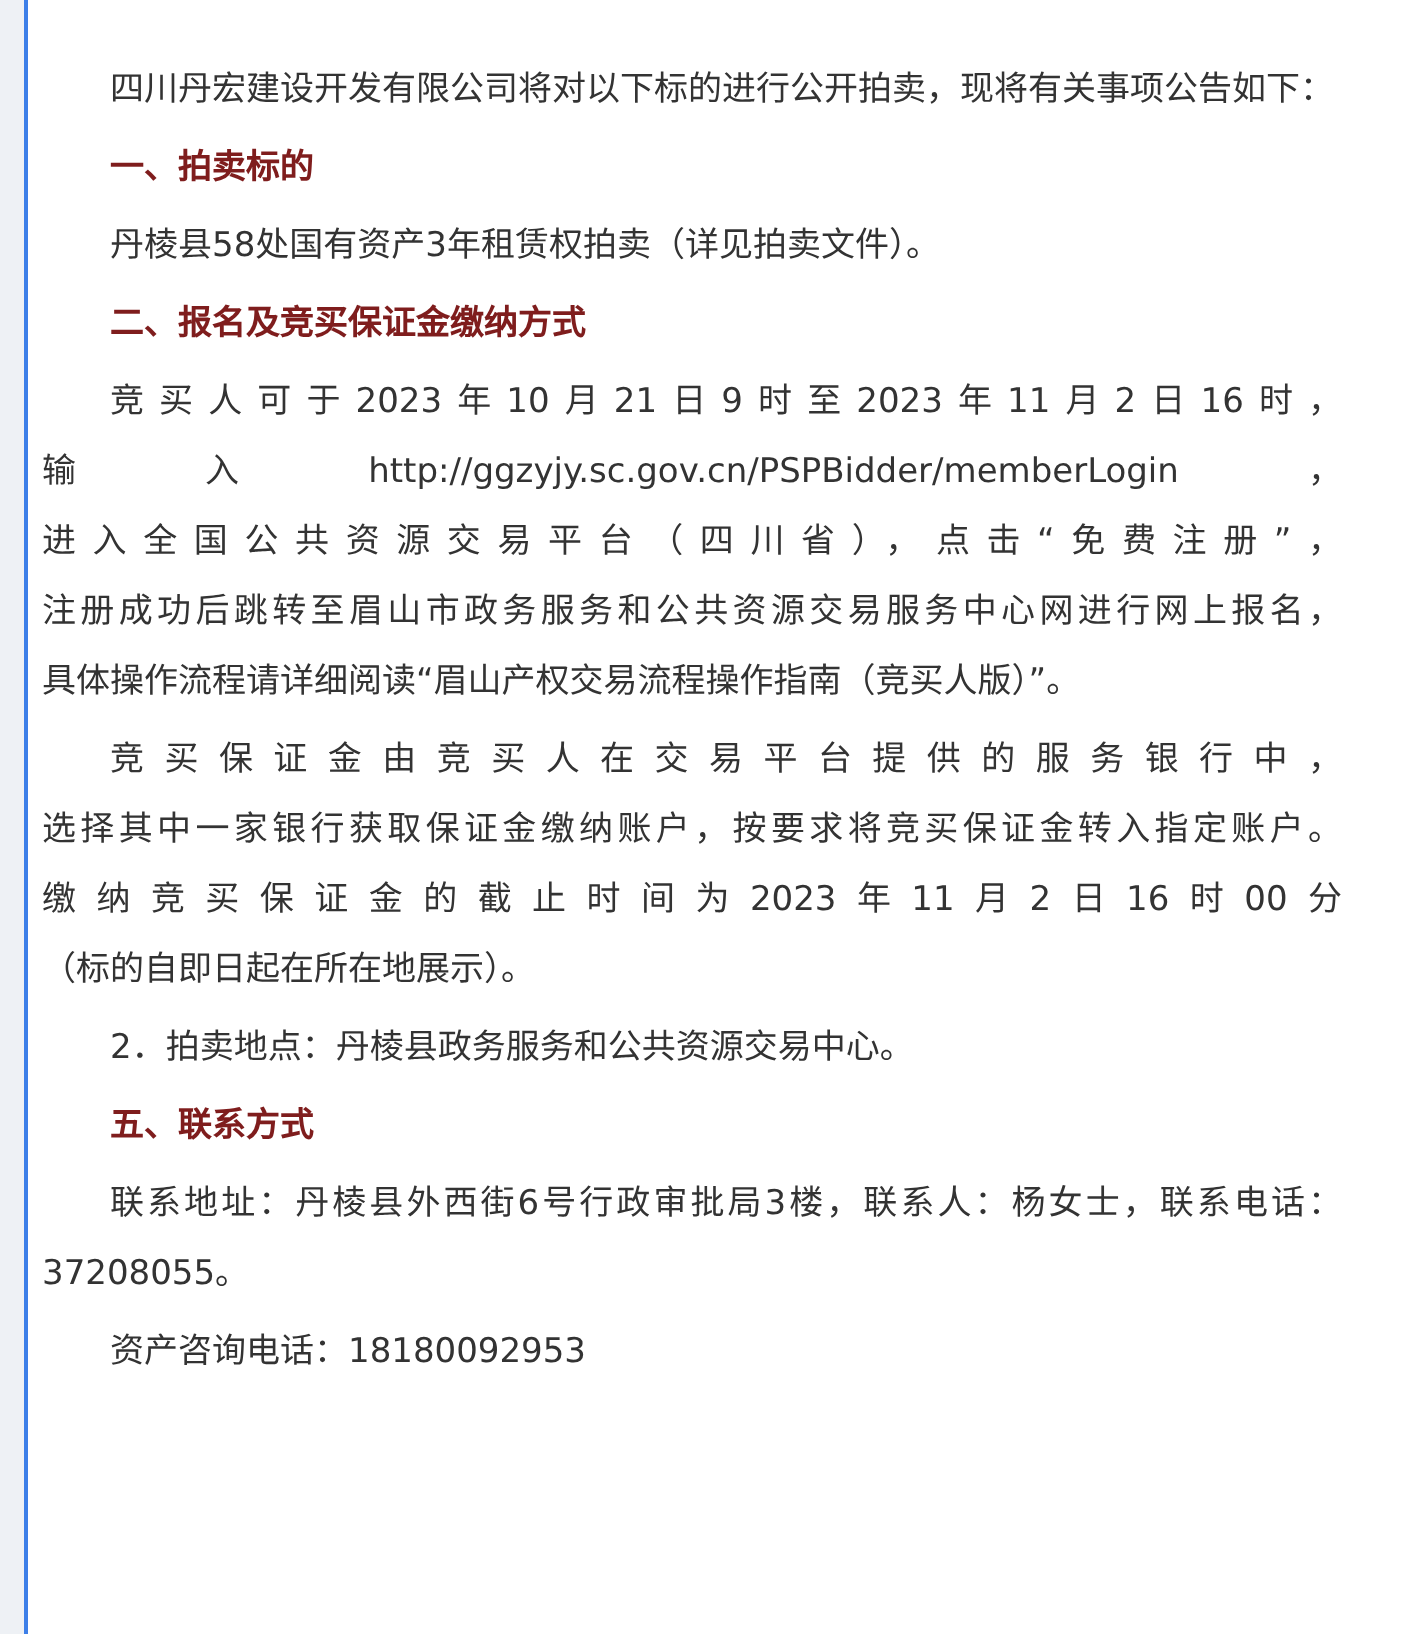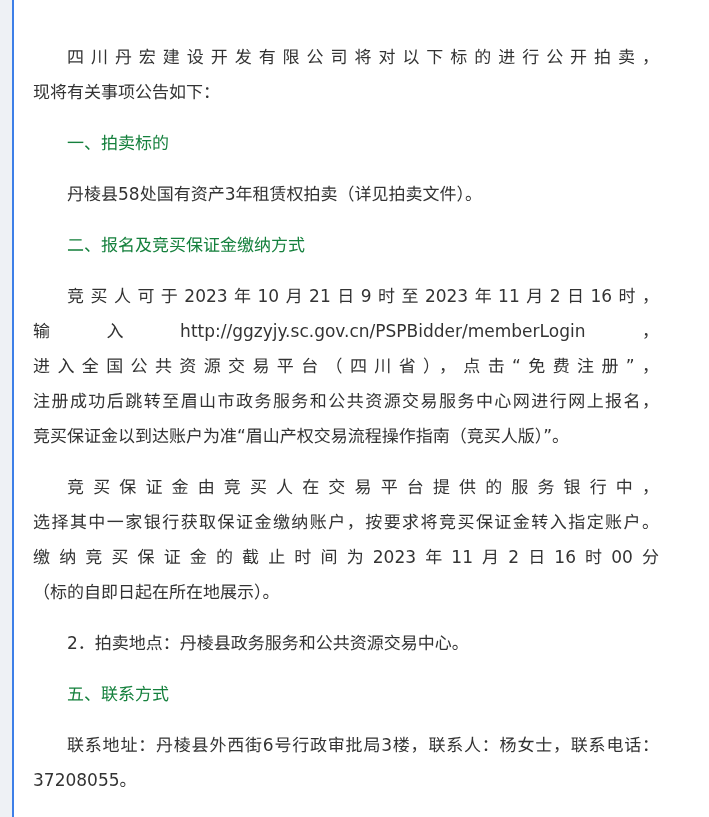--- a/index.html
+++ b/index.html
@@ -30,48 +30,48 @@
     position: absolute;
     left: 14px; top: 0;
     width: 678px;
     padding: 24px 17px 0 3px;
     box-sizing: border-box;
     color: #333333;
     font-size: 17px;
     line-height: 35px;
   }
   .content p, .content h3 {
-    margin: 16px;
+    margin: 4px;
     padding: 0;
     text-indent: 2em;
     text-align: justify;
     text-justify: inter-character;
     font-size: 17px;
     line-height: 35px;
     word-break: keep-all;
     overflow-wrap: normal;
   }
   .content h3 {
-    font-weight: normal;
-    color: #15803d;
+    font-weight: bold;
+    color: #7f1d1d;
   }
   .content p {
     font-weight: normal;
   }
 </style>
 </head>
 <body>
 
 <div class="gutter"></div>
 <div class="accent-line"></div>
 
 <main class="content">
   <p>四川丹宏建设开发有限公司将对以下标的进行公开拍卖，现将有关事项公告如下：</p>
   <h3>一、拍卖标的</h3>
   <p>丹棱县58处国有资产3年租赁权拍卖（详见拍卖文件）。</p>
   <h3>二、报名及竞买保证金缴纳方式</h3>
-  <p>竞买人可于2023年10月21日9时至2023年11月2日16时，输入http://ggzyjy.sc.gov.cn/PSPBidder/memberLogin，进入全国公共资源交易平台（四川省），点击“免费注册”，注册成功后跳转至眉山市政务服务和公共资源交易服务中心网进行网上报名，竞买保证金以到达账户为准“眉山产权交易流程操作指南（竞买人版）”。</p>
+  <p>竞买人可于2023年10月21日9时至2023年11月2日16时，输入http://ggzyjy.sc.gov.cn/PSPBidder/memberLogin，进入全国公共资源交易平台（四川省），点击“免费注册”，注册成功后跳转至眉山市政务服务和公共资源交易服务中心网进行网上报名，具体操作流程请详细阅读“眉山产权交易流程操作指南（竞买人版）”。</p>
   <p>竞买保证金由竞买人在交易平台提供的服务银行中，选择其中一家银行获取保证金缴纳账户，按要求将竞买保证金转入指定账户。缴纳竞买保证金的截止时间为2023年11月2日16时00分（标的自即日起在所在地展示）。</p>
   <p>2．拍卖地点：丹棱县政务服务和公共资源交易中心。</p>
   <h3>五、联系方式</h3>
   <p>联系地址：丹棱县外西街6号行政审批局3楼，联系人：杨女士，联系电话：37208055。</p>
   <p>资产咨询电话：18180092953</p>
 </main>
 
 </body></html>

